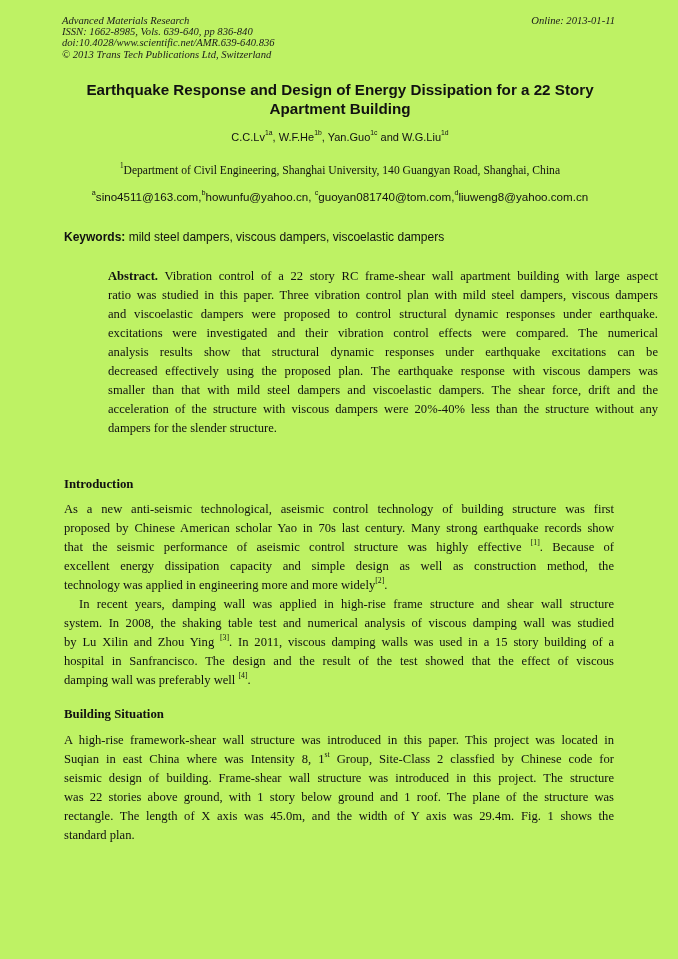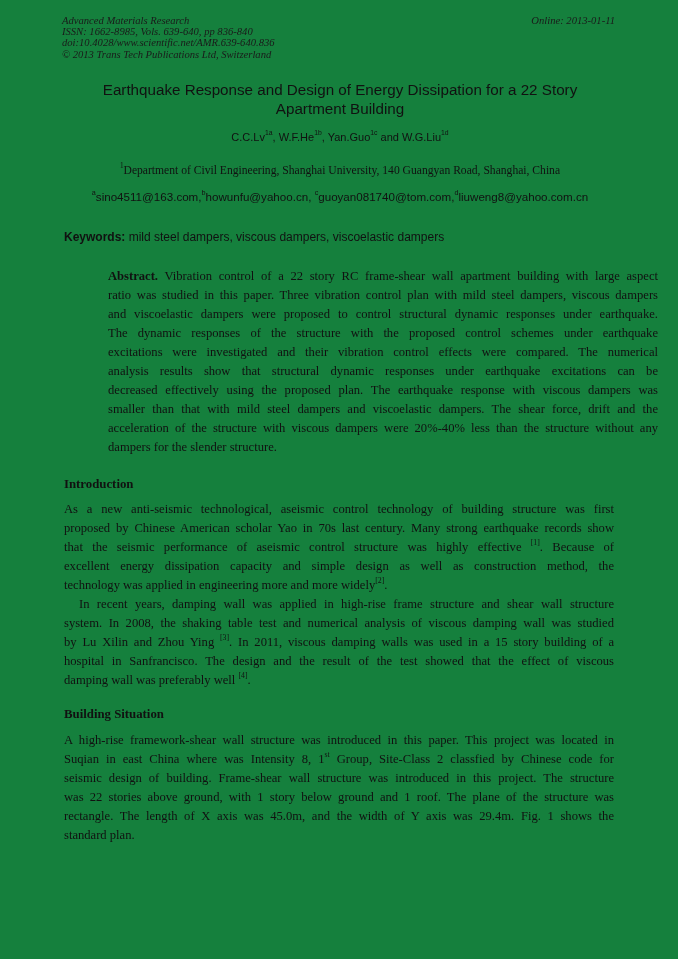--- a/index.html
+++ b/index.html
@@ -1,21 +1,21 @@
 <!DOCTYPE html>
 <html><head>
 <meta charset="utf-8">
 <style>
   html, body { margin: 0; padding: 0; background: #ffffff; }
   body { width: 678px; height: 959px; position: relative; overflow: hidden; color: #111; }
-  .page { position: absolute; left: 0; top: 0; width: 678px; height: 959px; background: #15803d; }
+  .page { position: absolute; left: 0; top: 0; width: 678px; height: 959px; background: #bef264; }
   .hdr { position: absolute; font-family: "Liberation Serif", serif; font-style: italic; font-size: 10.6px; line-height: 11.2px; color: #1a1a1a; }
   .hdr-left { left: 62px; top: 15px; }
   .hdr-right { right: 63px; top: 15px; }
-  .title { position: absolute; left: 60px; width: 560px; top: 80px; text-align: center; font-family: "Liberation Sans", sans-serif; font-weight: normal; font-size: 15.2px; line-height: 19px; color: #111; }
+  .title { position: absolute; left: 60px; width: 560px; top: 80px; text-align: center; font-family: "Liberation Sans", sans-serif; font-weight: bold; font-size: 15.2px; line-height: 19px; color: #111; }
   .authors { position: absolute; left: 60px; width: 560px; top: 128px; text-align: center; font-family: "Liberation Sans", sans-serif; font-size: 11px; line-height: 18px; }
   .affil { position: absolute; left: 60px; width: 560px; top: 164px; text-align: center; font-family: Liberation Serif, serif; font-size: 11.6px; line-height: 14px; }
   .emails { position: absolute; left: 60px; width: 560px; top: 190px; text-align: center; font-family: "Liberation Sans", sans-serif; font-size: 11.6px; line-height: 14px; }
   .keywords { position: absolute; left: 64px; top: 230px; font-family: "Liberation Sans", sans-serif; font-size: 12px; line-height: 15px; }
   .keywords b { font-weight: bold; }
   sup { font-size: 0.62em; line-height: 0; position: relative; top: -0.15em; vertical-align: super; }
   .body { position: absolute; left: 64px; width: 550px; font-family: "Liberation Serif", serif; font-size: 12.6px; line-height: 19px; color: #111; }
   .line { display: block; text-align: justify; text-align-last: justify; white-space: nowrap; height: 19px; overflow: visible; }
   .line.last { text-align-last: left; }
   .line.indent { text-indent: 15px; }
@@ -46,21 +46,20 @@
   <div class="affil"><sup>1</sup><span>Department of Civil Engineering, Shanghai University, 140 Guangyan Road, Shanghai, China</span></div>
 
   <div class="emails"><sup>a</sup><span>sino4511@163.com</span><span>,</span><sup>b</sup><span>howunfu@yahoo.cn</span><span>, </span><sup>c</sup><span>guoyan081740@tom.com</span><span>,</span><sup>d</sup><span>liuweng8@yahoo.com.cn</span></div>
 
   <div class="keywords"><b>Keywords:</b><span> mild steel dampers, viscous dampers, viscoelastic dampers</span></div>
 
   <div class="body" style="top:267px;margin-left:44px;">
     <span class="line"><b>Abstract.</b><span> Vibration control of a 22 story RC frame-shear wall apartment building with large aspect</span></span>
     <span class="line">ratio was studied in this paper. Three vibration control plan with mild steel dampers, viscous dampers</span>
     <span class="line">and viscoelastic dampers were proposed to control structural dynamic responses under earthquake.</span>
-    <span class="line">The dynamic responses of the structure with the proposed control schemes under earthquake</span>
     <span class="line">excitations were investigated and their vibration control effects were compared. The numerical</span>
     <span class="line">analysis results show that structural dynamic responses under earthquake excitations can be</span>
     <span class="line">decreased effectively using the proposed plan. The earthquake response with viscous dampers was</span>
     <span class="line">smaller than that with mild steel dampers and viscoelastic dampers. The shear force, drift and the</span>
     <span class="line">acceleration of the structure with viscous dampers were 20%-40% less than the structure without any</span>
     <span class="line last">dampers for the slender structure.</span>
   </div>
 
   <div class="sec" style="top:476px;">Introduction</div>
   <div class="body" style="top:500px;">

